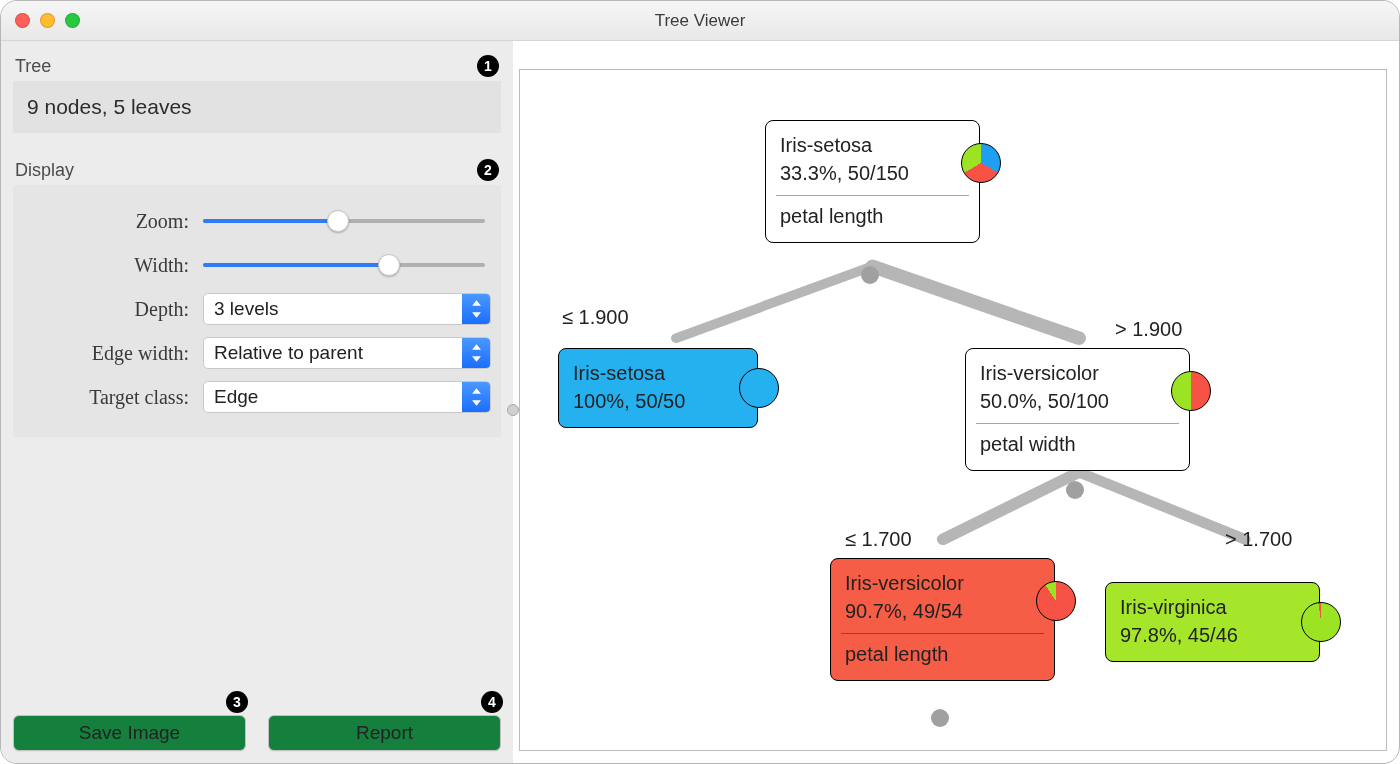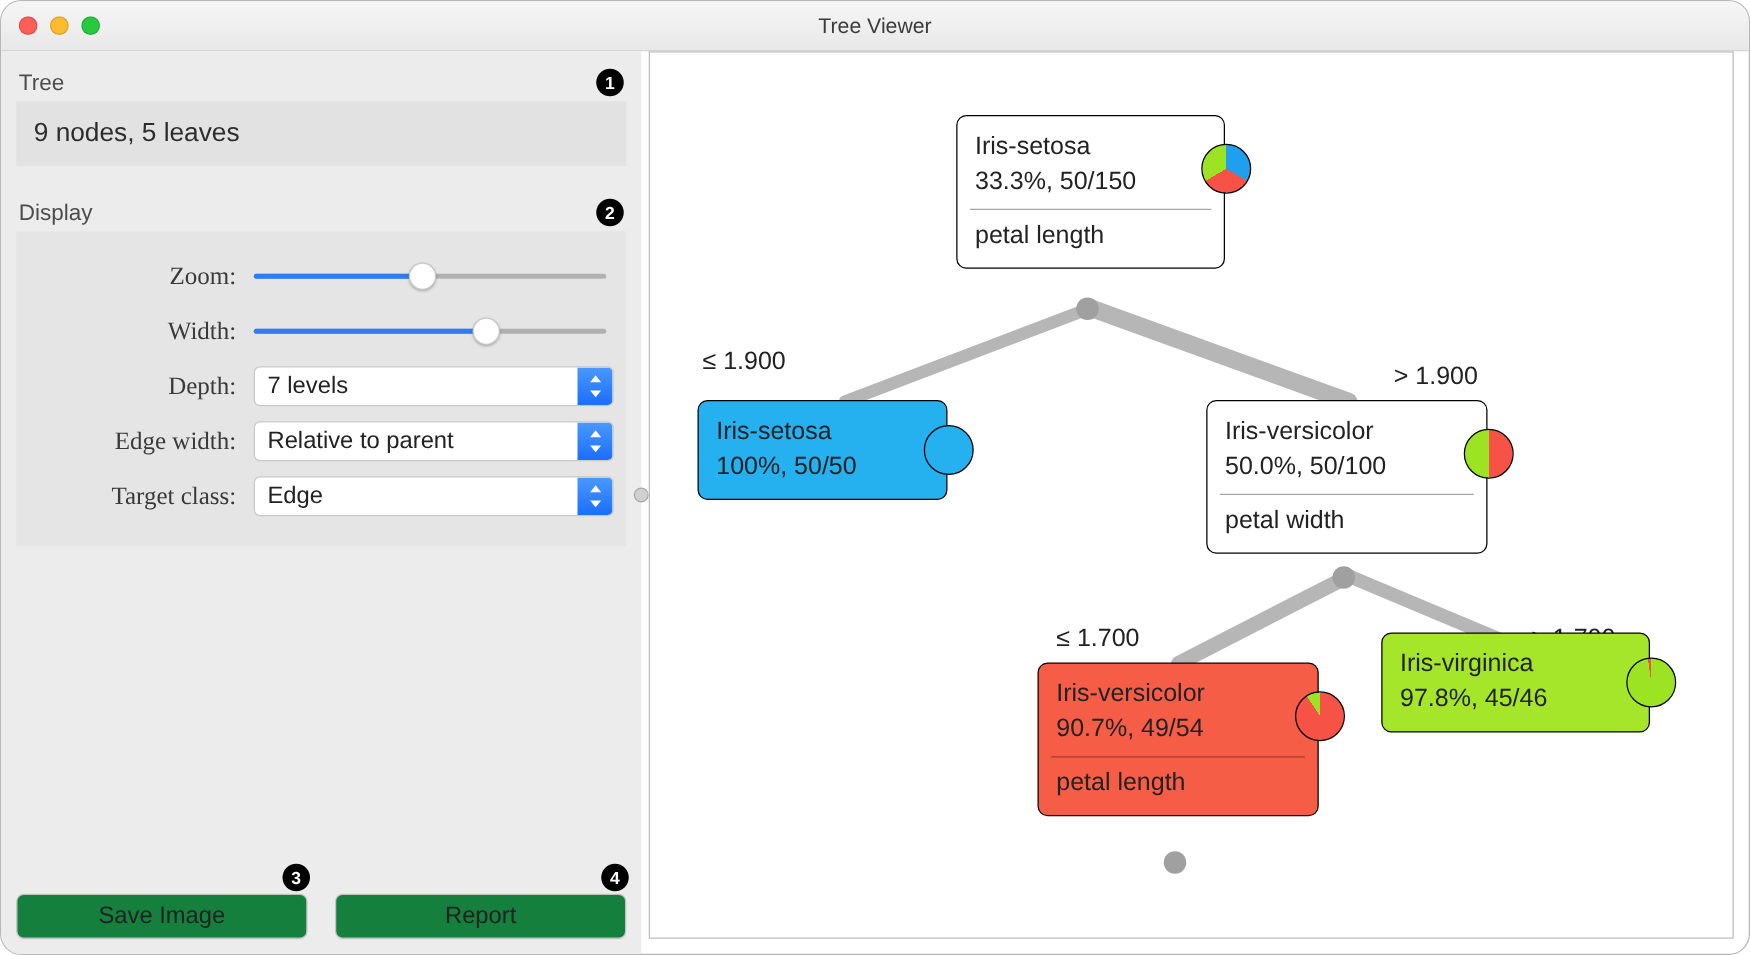--- a/index.html
+++ b/index.html
@@ -136,21 +136,21 @@
   .mac-button {
     width:100%; height:36px;
     background:#15803d; border:1px solid #c2c2c2; border-radius:6px;
     font-size:19px; color:#222;
     display:flex; align-items:center; justify-content:center;
     box-shadow:0 1px 0 rgba(0,0,0,0.04);
   }
   
   .canvas-panel {
     flex:1; position:relative;
-    margin:0 12px 12px 6px;
+    margin:28px 12px 12px 6px;
     border:1px solid #bcbcbc;
     background:#fff;
   }
   .handle {
     position:absolute; left:-13px; top:50%; transform:translateY(-50%);
     width:12px; height:12px; border-radius:50%;
     background:#d0d0d0; border:1px solid #a8a8a8;
   }
   
   .node {
@@ -231,21 +231,21 @@
               <div class="track">
                   <div class="track-fill" id="width-fill" style="width: 66%;"></div>
                   <div class="thumb" id="width-thumb" style="left: 66%;"></div>
                 </div>
             </div>
           </div>
 
           <div class="row">
             <div class="row-label">Depth:</div>
             <div class="select">
-              <div class="select-text">7 levels</div>
+              <div class="select-text">3 levels</div>
               <div class="select-btn">
                 <svg viewBox="0 0 10 16">
                     <path d="M5 0 L9 5 H1 Z M5 16 L9 11 H1 Z"></path>
                   </svg>
               </div>
             </div>
           </div>
 
           <div class="row">
             <div class="row-label">Edge width:</div>
@@ -331,21 +331,21 @@
       <div class="node" style="left:310px; top:488px; width:225px; background:#f65d47;">
         <div>Iris-versicolor</div>
         <div>90.7%, 49/54</div>
         <div class="divider" style="border-color:rgba(0,0,0,0.35);"></div>
         <div>petal length</div>
         <div class="pie" style="top:42px;background:conic-gradient(#f75246 0 90.7%, #9be323 90.7% 100%);"></div>
       </div>
       <div class="knob" style="left:420px; top:648px;"></div>
 
       <div class="edge-label" style="left:705px; top:458px;">&gt; 1.700</div>
-      <div class="node" style="left:585px; top:464px; width:215px; background:#a5e52a;">
+      <div class="node" style="left:585px; top:512px; width:215px; background:#a5e52a;">
         <div>Iris-virginica</div>
         <div>97.8%, 45/46</div>
         <div class="pie" style="background:conic-gradient(#9be323 0 97.8%, #f75246 97.8% 100%);"></div>
       </div>
 
     </div>
   </div>
 </div>
 
 </body></html>

